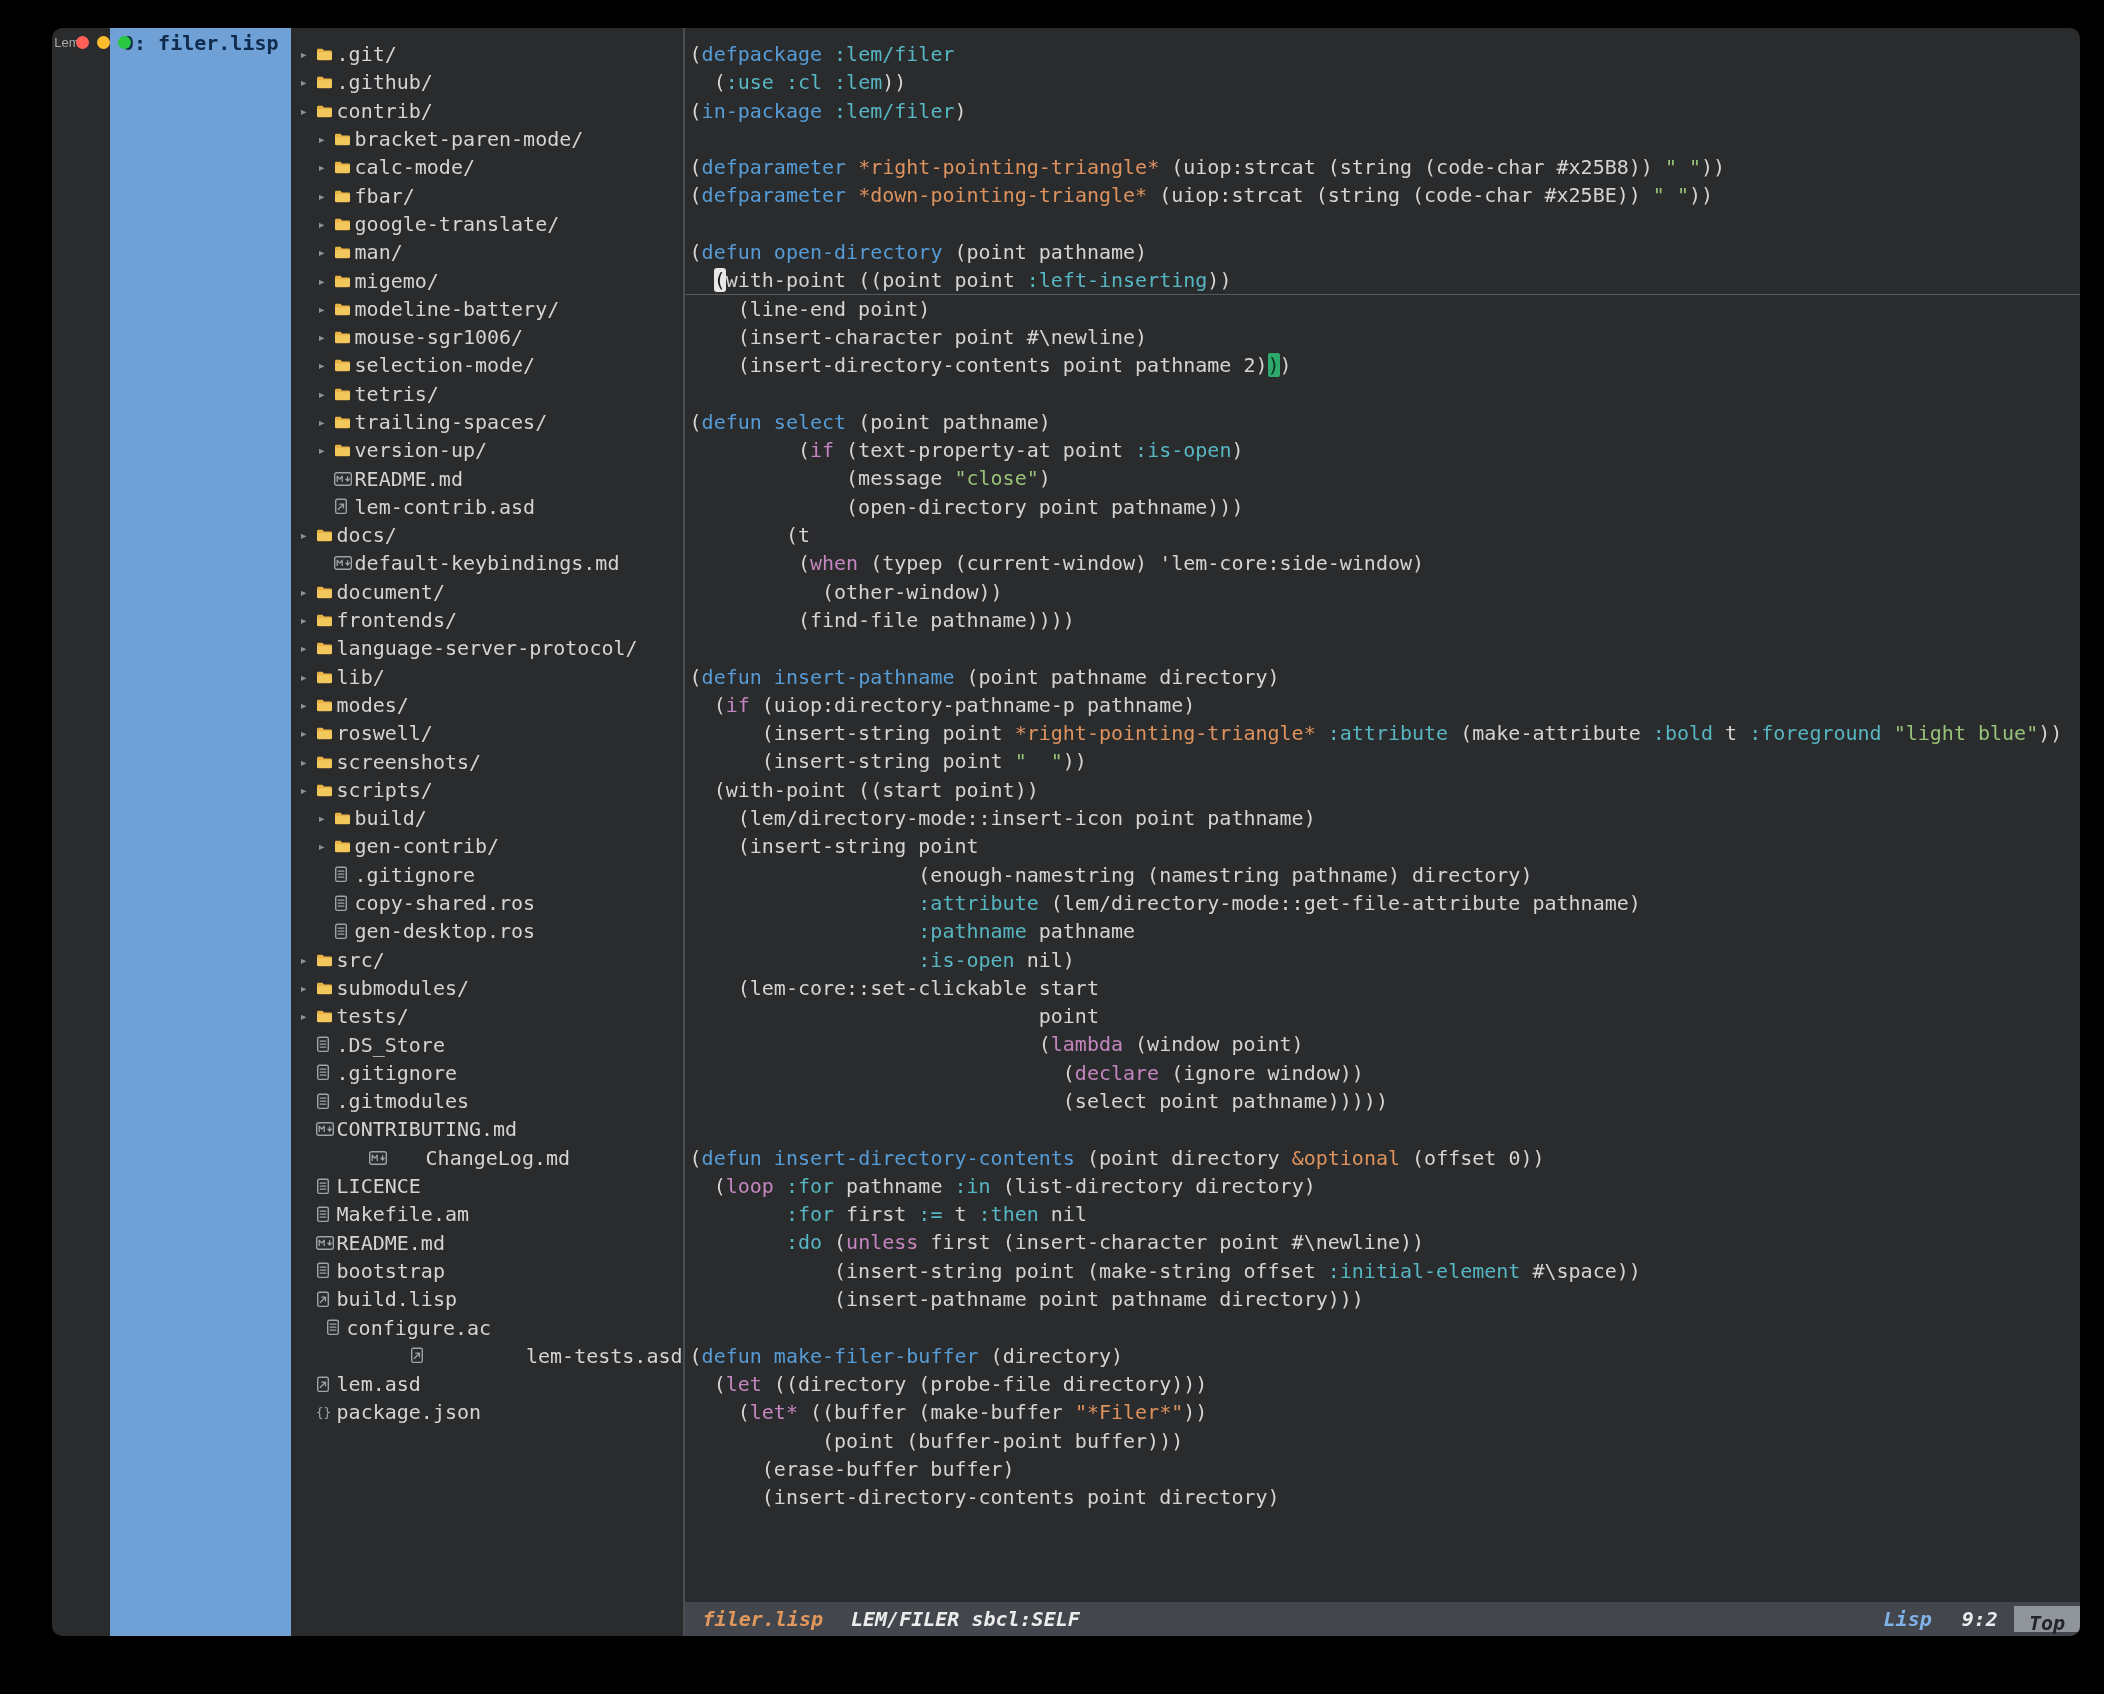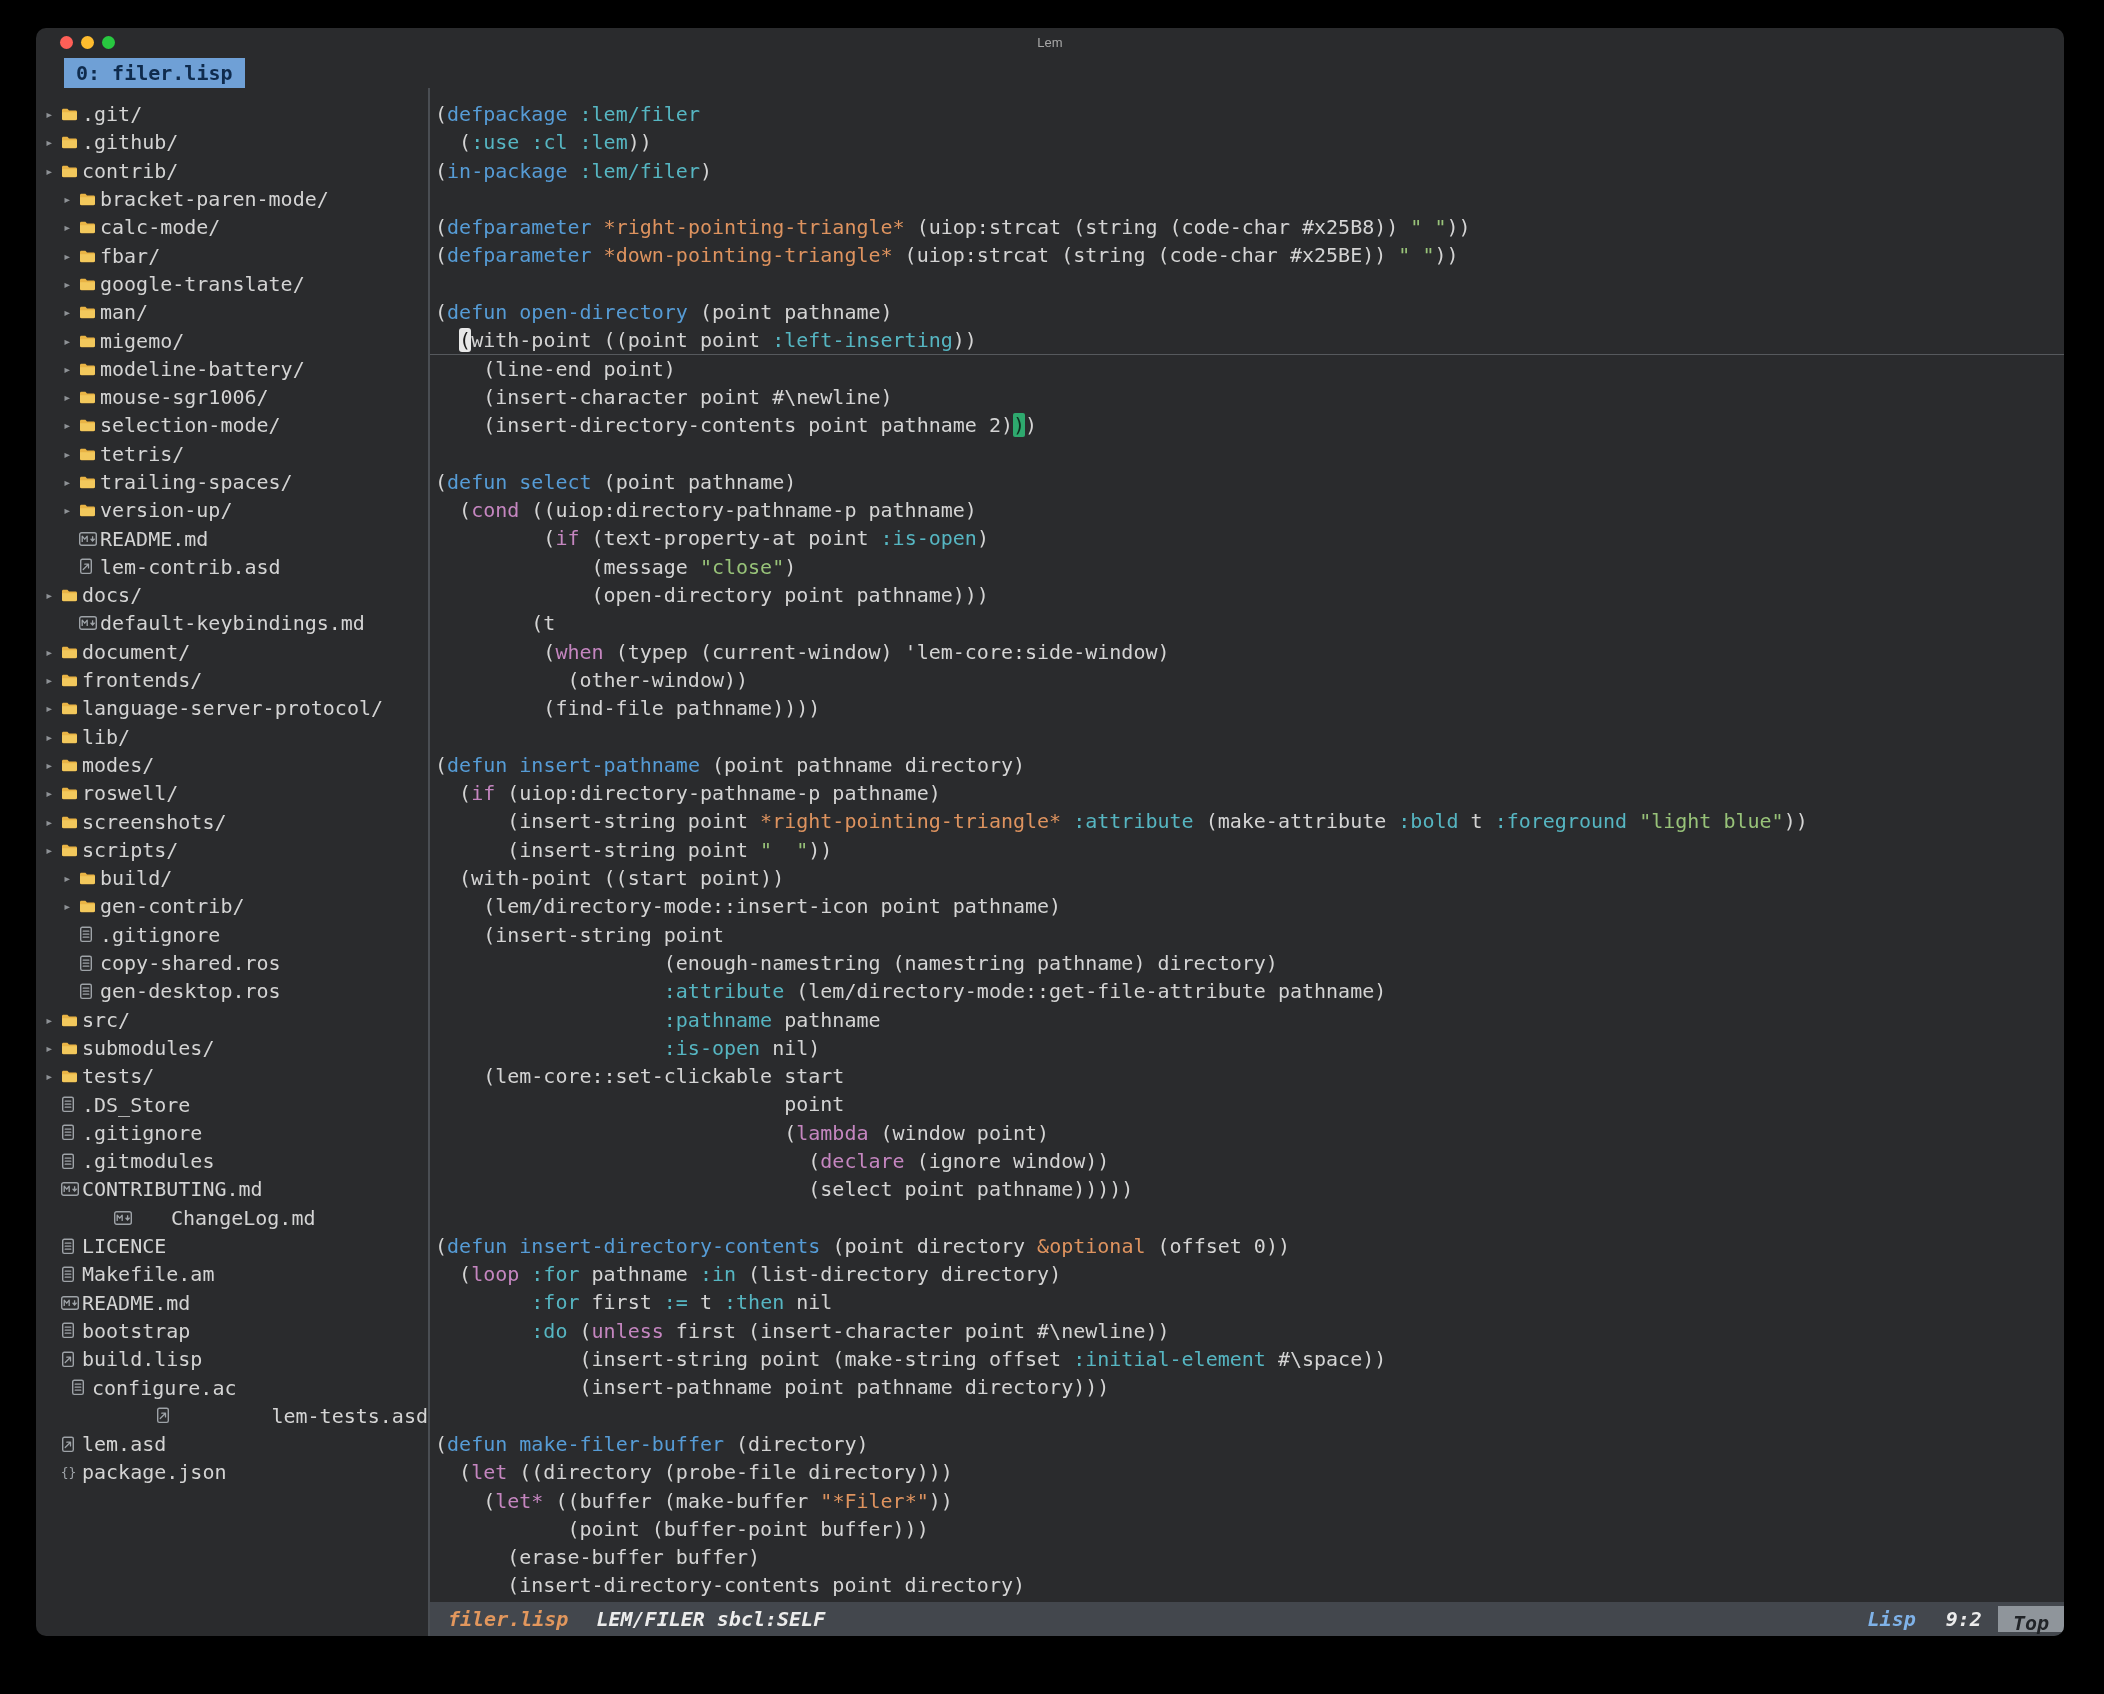--- a/index.html
+++ b/index.html
@@ -4,26 +4,26 @@
 <style>
   html,body { margin:0; padding:0; }
   body {
     width:2104px; height:1694px;
     background:#000;
     position:relative;
     font-family:"DejaVu Sans Mono", monospace;
     overflow:hidden;
   }
   .window {
-    position:absolute; left:36px; top:28px;
+    position:absolute; left:52px; top:28px;
     width:2028px; height:1608px;
     background:var(--background,#2A2B2D);
     border-radius:10px;
     overflow:hidden;
-    display:flex; flex-direction:column;
+    display:flex; flex-direction:row;
   }
   
   .titlebar { flex:0 0 30px; position:relative; }
   .traffic { position:absolute; left:24px; top:8px; display:flex; gap:8px; }
   .tl { width:13px; height:13px; border-radius:50%; }
   .tl.red    { background:#FF5F57; }
   .tl.yellow { background:#FEBC2E; }
   .tl.green  { background:#28C840; }
   .title {
     text-align:center; line-height:30px;
@@ -343,21 +343,20 @@
           <div class="line"><span class="tk-p">(</span><span class="tk-b">defparameter</span><span class="tk-p"> </span><span class="tk-o">*right-pointing-triangle*</span><span class="tk-p"> (uiop:strcat (string (code-char #x25B8)) </span><span class="tk-s">" "</span><span class="tk-p">))</span></div>
           <div class="line"><span class="tk-p">(</span><span class="tk-b">defparameter</span><span class="tk-p"> </span><span class="tk-o">*down-pointing-triangle*</span><span class="tk-p"> (uiop:strcat (string (code-char #x25BE)) </span><span class="tk-s">" "</span><span class="tk-p">))</span></div>
           <div class="line"></div>
           <div class="line"><span class="tk-p">(</span><span class="tk-b">defun</span><span class="tk-p"> </span><span class="tk-b">open-directory</span><span class="tk-p"> (point pathname)</span></div>
           <div class="line cursor-line"><span class="tk-p">  </span><span class="tk-cur">(</span><span class="tk-p">with-point ((point point </span><span class="tk-c">:left-inserting</span><span class="tk-p">))</span></div>
           <div class="line"><span class="tk-p">    (line-end point)</span></div>
           <div class="line"><span class="tk-p">    (insert-character point #\newline)</span></div>
           <div class="line"><span class="tk-p">    (insert-directory-contents point pathname 2)</span><span class="tk-pm">)</span><span class="tk-p">)</span></div>
           <div class="line"></div>
           <div class="line"><span class="tk-p">(</span><span class="tk-b">defun</span><span class="tk-p"> </span><span class="tk-b">select</span><span class="tk-p"> (point pathname)</span></div>
-          <div class="line"><span class="tk-p">  (</span><span class="tk-m">cond</span><span class="tk-p"> ((uiop:directory-pathname-p pathname)</span></div>
           <div class="line"><span class="tk-p">         (</span><span class="tk-m">if</span><span class="tk-p"> (text-property-at point </span><span class="tk-c">:is-open</span><span class="tk-p">)</span></div>
           <div class="line"><span class="tk-p">             (message </span><span class="tk-s">"close"</span><span class="tk-p">)</span></div>
           <div class="line"><span class="tk-p">             (open-directory point pathname)))</span></div>
           <div class="line"><span class="tk-p">        (t</span></div>
           <div class="line"><span class="tk-p">         (</span><span class="tk-m">when</span><span class="tk-p"> (typep (current-window) 'lem-core:side-window)</span></div>
           <div class="line"><span class="tk-p">           (other-window))</span></div>
           <div class="line"><span class="tk-p">         (find-file pathname))))</span></div>
           <div class="line"></div>
           <div class="line"><span class="tk-p">(</span><span class="tk-b">defun</span><span class="tk-p"> </span><span class="tk-b">insert-pathname</span><span class="tk-p"> (point pathname directory)</span></div>
           <div class="line"><span class="tk-p">  (</span><span class="tk-m">if</span><span class="tk-p"> (uiop:directory-pathname-p pathname)</span></div>

